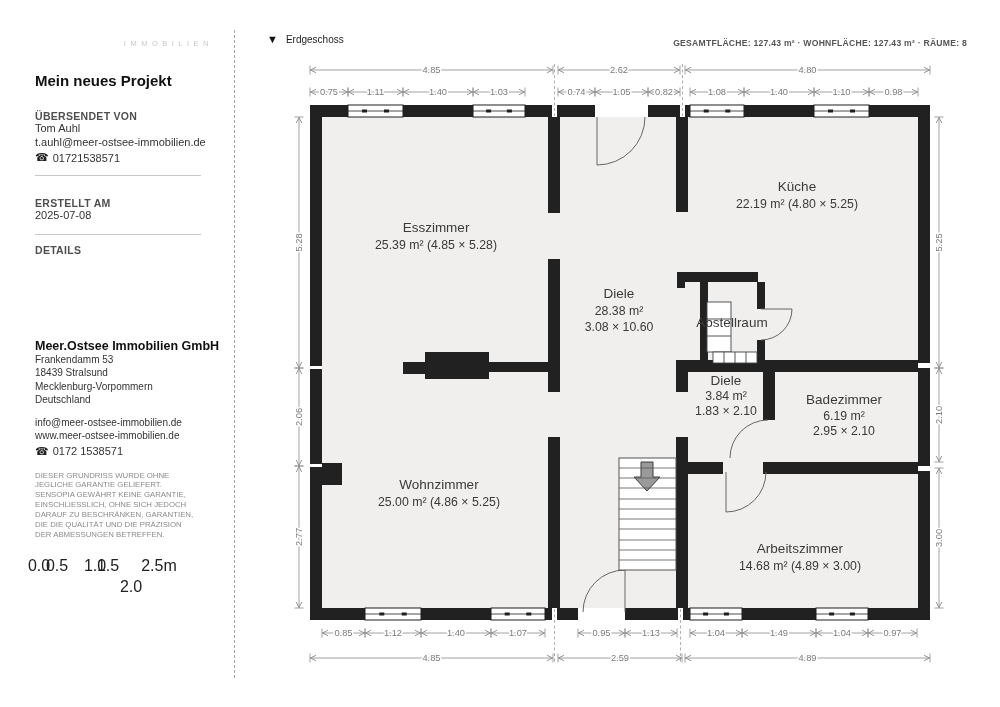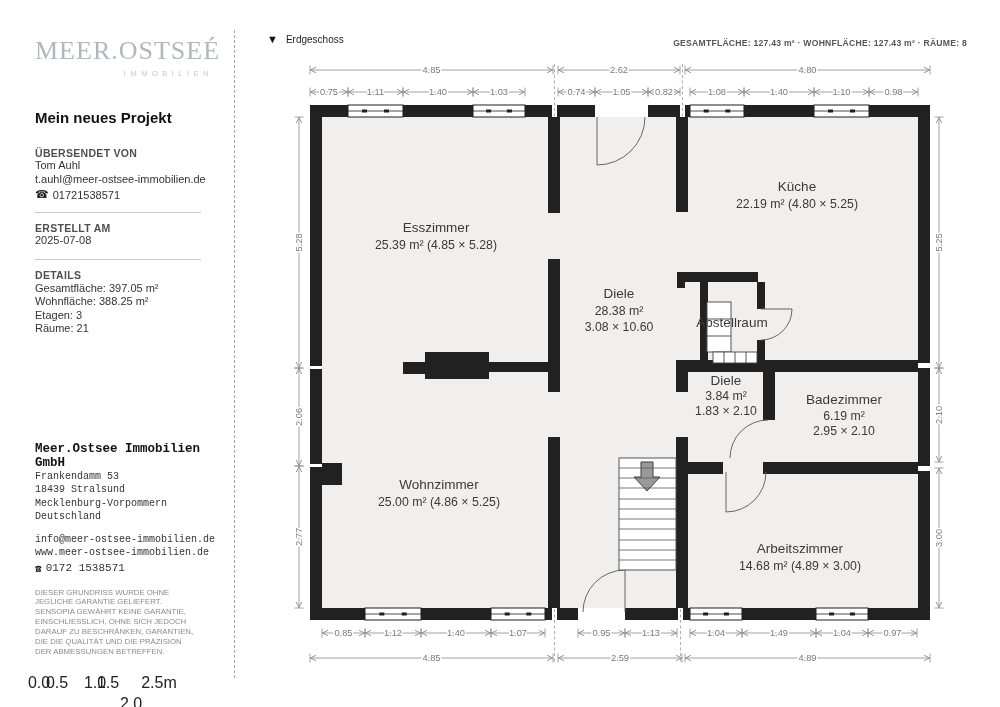--- a/index.html
+++ b/index.html
@@ -3,28 +3,28 @@
 <meta charset="utf-8">
 <style>
   html,body{margin:0;padding:0;}
   body{font-family:"Liberation Sans", sans-serif; background:#fff; color:#333;}
   .page{position:relative;width:1000px;height:707px;background:#fff;overflow:hidden;}
 
   
   .sidebar{position:absolute;left:35px;top:36px;width:190px;}
   .brand{font-family:"Liberation Serif", serif;font-size:26px;letter-spacing:1px;color:#aeb8bd;font-weight:400;}
   .brand-sub{font-size:7.5px;letter-spacing:4.5px;color:#c3c8cb;text-align:right;width:178px;margin-top:3px;}
-  .proj-title{font-size:15px;font-weight:bold;color:#111;margin-top:31px;}
+  .proj-title{font-size:15px;font-weight:bold;color:#111;margin-top:24px;}
   .sec-h{font-size:10.5px;font-weight:bold;color:#4f4f4f;letter-spacing:0.3px;margin-top:21px;}
   .sec-line{font-size:11px;color:#333;line-height:13.5px;}
   .phone-row{display:flex;align-items:center;gap:4px;font-size:11px;color:#333;margin-top:2px;}
   .phone-ic{font-size:11px;color:#222;}
   .rule{border:0;border-top:1px solid #c9c9c9;margin:11px 0 0 0;width:166px;}
   .details-rows{margin-top:1px;}
-  .company{margin-top:106px;font-family:Liberation Mono, monospace;}
+  .company{margin-top:83px;}
   .company-name{font-size:12.5px;font-weight:bold;color:#111;}
   .company .sec-line{font-size:10px;line-height:13.5px;}
   .company-contact{margin-top:9px;}
   .disclaimer{margin-top:13px;width:160px;font-size:7.8px;line-height:1.28;color:#8b8b8b;}
   .scalebar{position:relative;margin-top:17px;width:195px;height:30px;}
   .ticks{position:relative;height:12px;font-size:16px;color:#222;}
   .tick{position:absolute;top:0;transform:translateX(-50%);}
 
   .divider{position:absolute;left:234px;top:30px;height:648px;border-left:1px dashed #a5a5a5;}
 
@@ -41,51 +41,44 @@
   .dim-t{font-size:9.3px;fill:#7a7a7a;text-anchor:middle;font-family:"Liberation Sans",sans-serif;
          paint-order:stroke;stroke:#ffffff;stroke-width:3px;stroke-linejoin:round;}
 </style>
 </head>
 <body>
 
 <div class="page">
 
   <aside class="sidebar">
     <div>
-      <div class="brand">MEER.OSTSEÉ</div>
       <div class="brand-sub">IMMOBILIEN</div>
     </div>
 
     <div class="proj-title">Mein neues Projekt</div>
 
     <div>
       <div class="sec-h">ÜBERSENDET VON</div>
       <div class="sec-line">Tom Auhl</div>
       <div class="sec-line">t.auhl@meer-ostsee-immobilien.de</div>
       <div class="phone-row">
         <span class="phone-ic">☎</span>
         <span>01721538571</span>
       </div>
     </div>
     <hr class="rule">
 
     <div>
-      <div class="sec-h" style="margin-top:9px;">ERSTELLT AM</div>
+      <div class="sec-h" style="margin-top:21px;">ERSTELLT AM</div>
       <div class="sec-line">2025-07-08</div>
     </div>
     <hr class="rule">
 
     <div>
       <div class="sec-h" style="margin-top:9px;">DETAILS</div>
-      <div class="details-rows">
-        <div class="sec-line">Gesamtfläche: 397.05 m²</div>
-        <div class="sec-line">Wohnfläche: 388.25 m²</div>
-        <div class="sec-line">Etagen: 3</div>
-        <div class="sec-line">Räume: 21</div>
-      </div>
     </div>
 
     <div class="company">
       <div class="company-name">Meer.Ostsee Immobilien GmbH</div>
       <div class="sec-line">Frankendamm 53</div>
       <div class="sec-line">18439 Stralsund</div>
       <div class="sec-line">Mecklenburg-Vorpommern</div>
       <div class="sec-line">Deutschland</div>
       <div class="company-contact">
         <div class="sec-line">info@meer-ostsee-immobilien.de</div>

